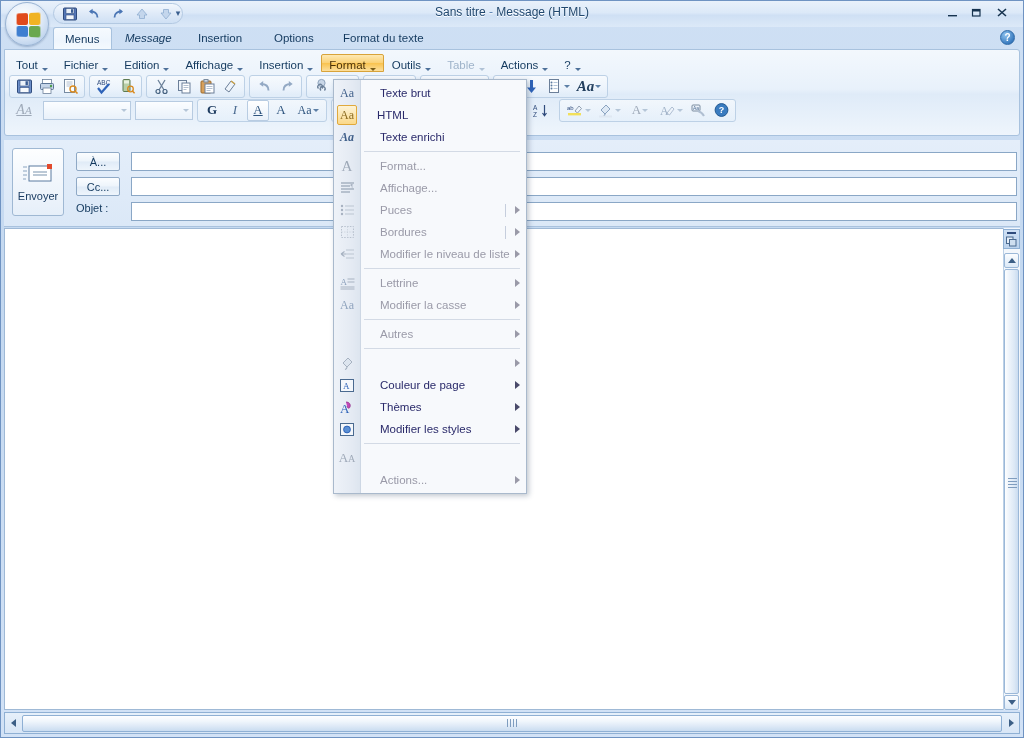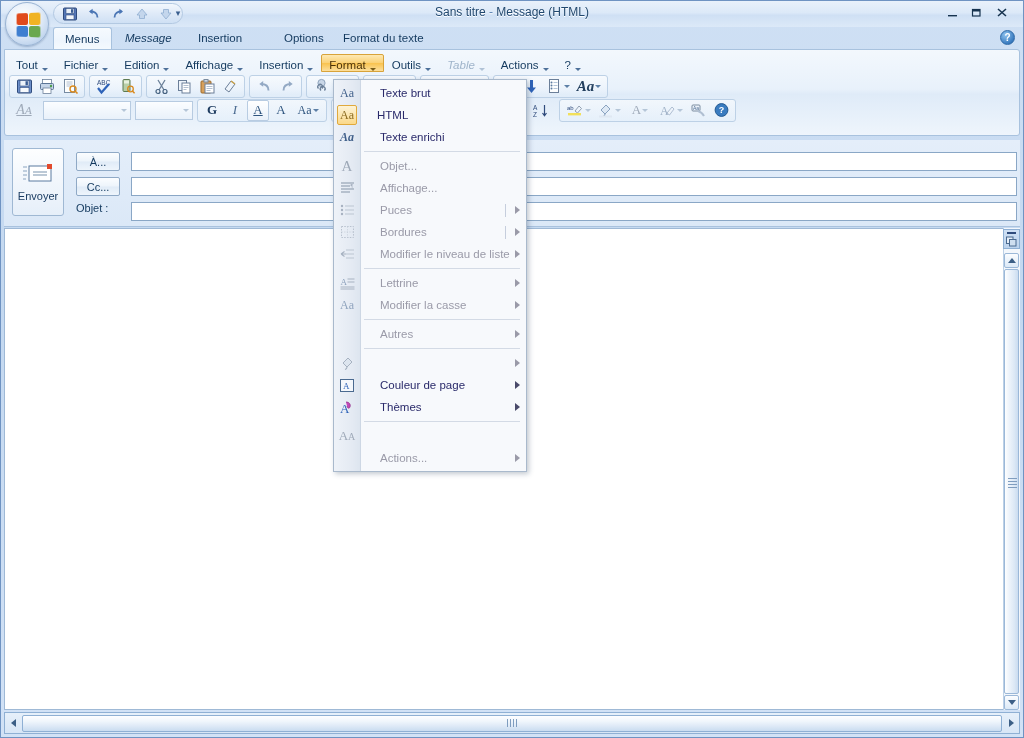--- a/index.html
+++ b/index.html
@@ -118,21 +118,21 @@
     position: absolute; left: 3px; top: 3px; height: 19px;
     display: flex; align-items: center;
   }
   .menubar-item {
     height: 18px; padding: 0 7px;
     display: flex; align-items: flex-end; gap: 4px;
     font-size: 11.5px; color: #13395e;
     border: 1px solid transparent;
     white-space: nowrap;
   }
-  .menubar-item.disabled { color: #9fb4ca; font-style: italic; }
+  .menubar-item.disabled { color: #9fb4ca; }
   .menubar-item.open {
     background: linear-gradient(to bottom, #fde9b4 0%, #fbd277 48%, #f9c34f 52%, #fcdf9d 100%);
     border: 1px solid #d8a33a;
     border-radius: 2px 2px 0 0;
     color: #4a3208;
   }
   .caret {
     width: 0; height: 0;
     border-left: 3px solid transparent; border-right: 3px solid transparent;
     border-top: 3px solid #4d7099;
@@ -408,21 +408,21 @@
   <div class="tabstrip">
     <div class="tab active" style="left:52px;">
         <span>Menus</span>
       </div>
     <div class="tab" style="left:113px;font-style:italic;">
         <span>Message</span>
       </div>
     <div class="tab" style="left:186px;">
         <span>Insertion</span>
       </div>
-    <div class="tab" style="left:272px;align-items:center;">
+    <div class="tab" style="left:262px;align-items:center;">
         <span>Options</span>
       </div>
     <div class="tab" style="left:331px;">
         <span>Format du texte</span>
       </div>
     <div class="help-circle">?</div>
   </div>
 
   <div class="ribbon">
 
@@ -875,21 +875,21 @@
         </span>
       <span class="mi-text">Texte enrichi</span>
     </div>
 
     <div class="mi-sep"></div>
 
     <div class="mi dis">
       <span class="mi-ico">
           <span class="ic-serif big ic-gray">A</span>
         </span>
-      <span class="mi-text">Objet...</span>
+      <span class="mi-text">Format...</span>
     </div>
 
     <div class="mi dis">
       <span class="mi-ico">
         <svg width="15" height="14" viewBox="0 0 15 14">
             <path d="M1 2h13M1 5h9M1 8h13M1 11h9" stroke="#a7b2c1" stroke-width="1.3"></path>
             <text x="10.5" y="6.5" font-size="6" fill="#a7b2c1" font-family="Liberation Serif">¶</text>
           </svg>
       </span>
       <span class="mi-text">Affichage...</span>
@@ -1007,20 +1007,32 @@
           <text x="1" y="13" font-size="13" fill="#2e63b8" font-family="Liberation Serif">A</text>
           <path d="M7 2 C10 2 12 4 11 7 C10.2 9.2 8 8 8 6" fill="#c24ab8" stroke="#8e2a86" stroke-width=".7"></path>
         </svg>
       </span>
       <span class="mi-text">Thèmes</span>
       <span class="mi-sub">
           <span class="tri-rt2"></span>
         </span>
     </div>
 
+    <div class="mi">
+      <span class="mi-ico">
+        <svg width="16" height="15" viewBox="0 0 16 15">
+            <rect x="1.5" y="1.5" width="13" height="12" fill="#f4f7fb" stroke="#4a6a90"></rect>
+            <circle cx="8" cy="7.5" r="3.4" fill="#5b8fd4" stroke="#2e63b8"></circle>
+          </svg>
+      </span>
+      <span class="mi-text">Modifier les styles</span>
+      <span class="mi-sub">
+          <span class="tri-rt2"></span>
+        </span>
+    </div>
 
     <div class="mi-sep"></div>
 
     <div class="mi dis">
       <span class="mi-ico">
           <span class="ic-serif i u ic-gray" style="font-size:13px;">A<span style="font-size:10px;">A</span></span>
         </span>
       <span class="mi-text"></span>
     </div>
 

